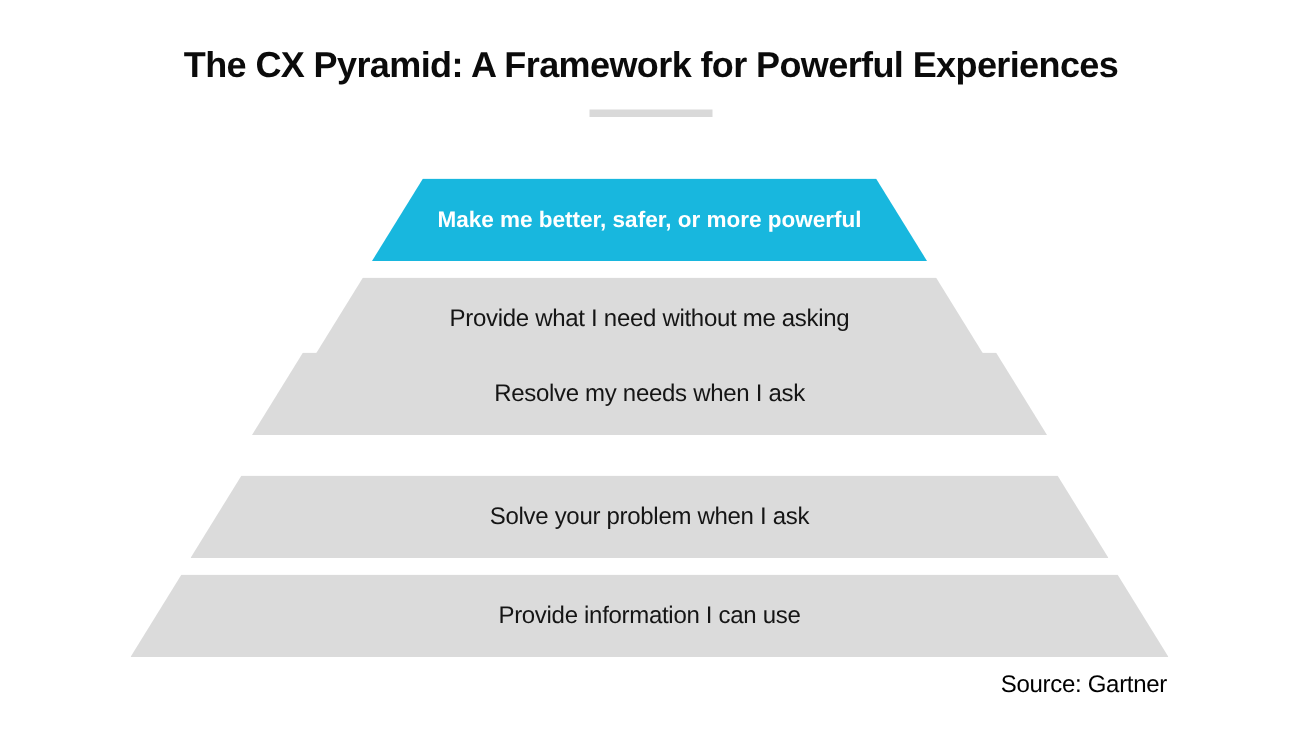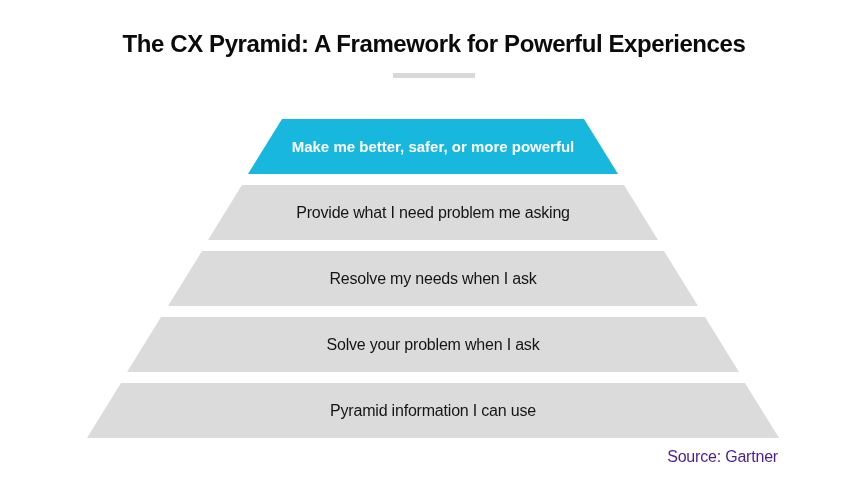--- a/index.html
+++ b/index.html
@@ -51,60 +51,60 @@
   }
   .level.accent {
     background: var(--accent, #18b7de);
     color: var(--accent-text, #ffffff);
     font-weight: bold;
     font-size: 15px;
     letter-spacing: 0;
   }
   .level-1 { top: 119px; left: 248px; width: 370px; justify-content: center; }
   .level-2 { top: 185px; left: 208px; width: 450px; }
-  .level-3 { top: 251px; left: 168px; width: 530px; }
+  .level-3 { top: 235px; left: 168px; width: 530px; }
   .level-4 { top: 317px; left: 127px; width: 612px; text-align: right; }
   .level-5 { top: 383px; left: 87px;  width: 692px; }
   .source {
     position: absolute;
     top: 448px;
     right: 90px;
     font-size: 16px;
     letter-spacing: -0.2px;
-    color: #4c1d95;
+    color: #000000;
   }
 </style>
 </head>
 <body>
 
 <div class="canvas">
 
   <h1 class="title">The CX Pyramid: A Framework for Powerful Experiences</h1>
 
   <div class="divider"></div>
 
   <div>
 
     <div class="level level-1 accent">
       <span class="level-label">Make me better, safer, or more powerful</span>
     </div>
 
     <div class="level level-2">
-      <span class="level-label">Provide what I need problem me asking</span>
+      <span class="level-label">Provide what I need without me asking</span>
     </div>
 
     <div class="level level-3">
       <span class="level-label">Resolve my needs when I ask</span>
     </div>
 
     <div class="level level-4">
       <span class="level-label">Solve your problem when I ask</span>
     </div>
 
     <div class="level level-5">
-      <span class="level-label">Pyramid information I can use</span>
+      <span class="level-label">Provide information I can use</span>
     </div>
 
   </div>
 
   <div class="source">Source: Gartner</div>
 
 </div>
 
 </body></html>

